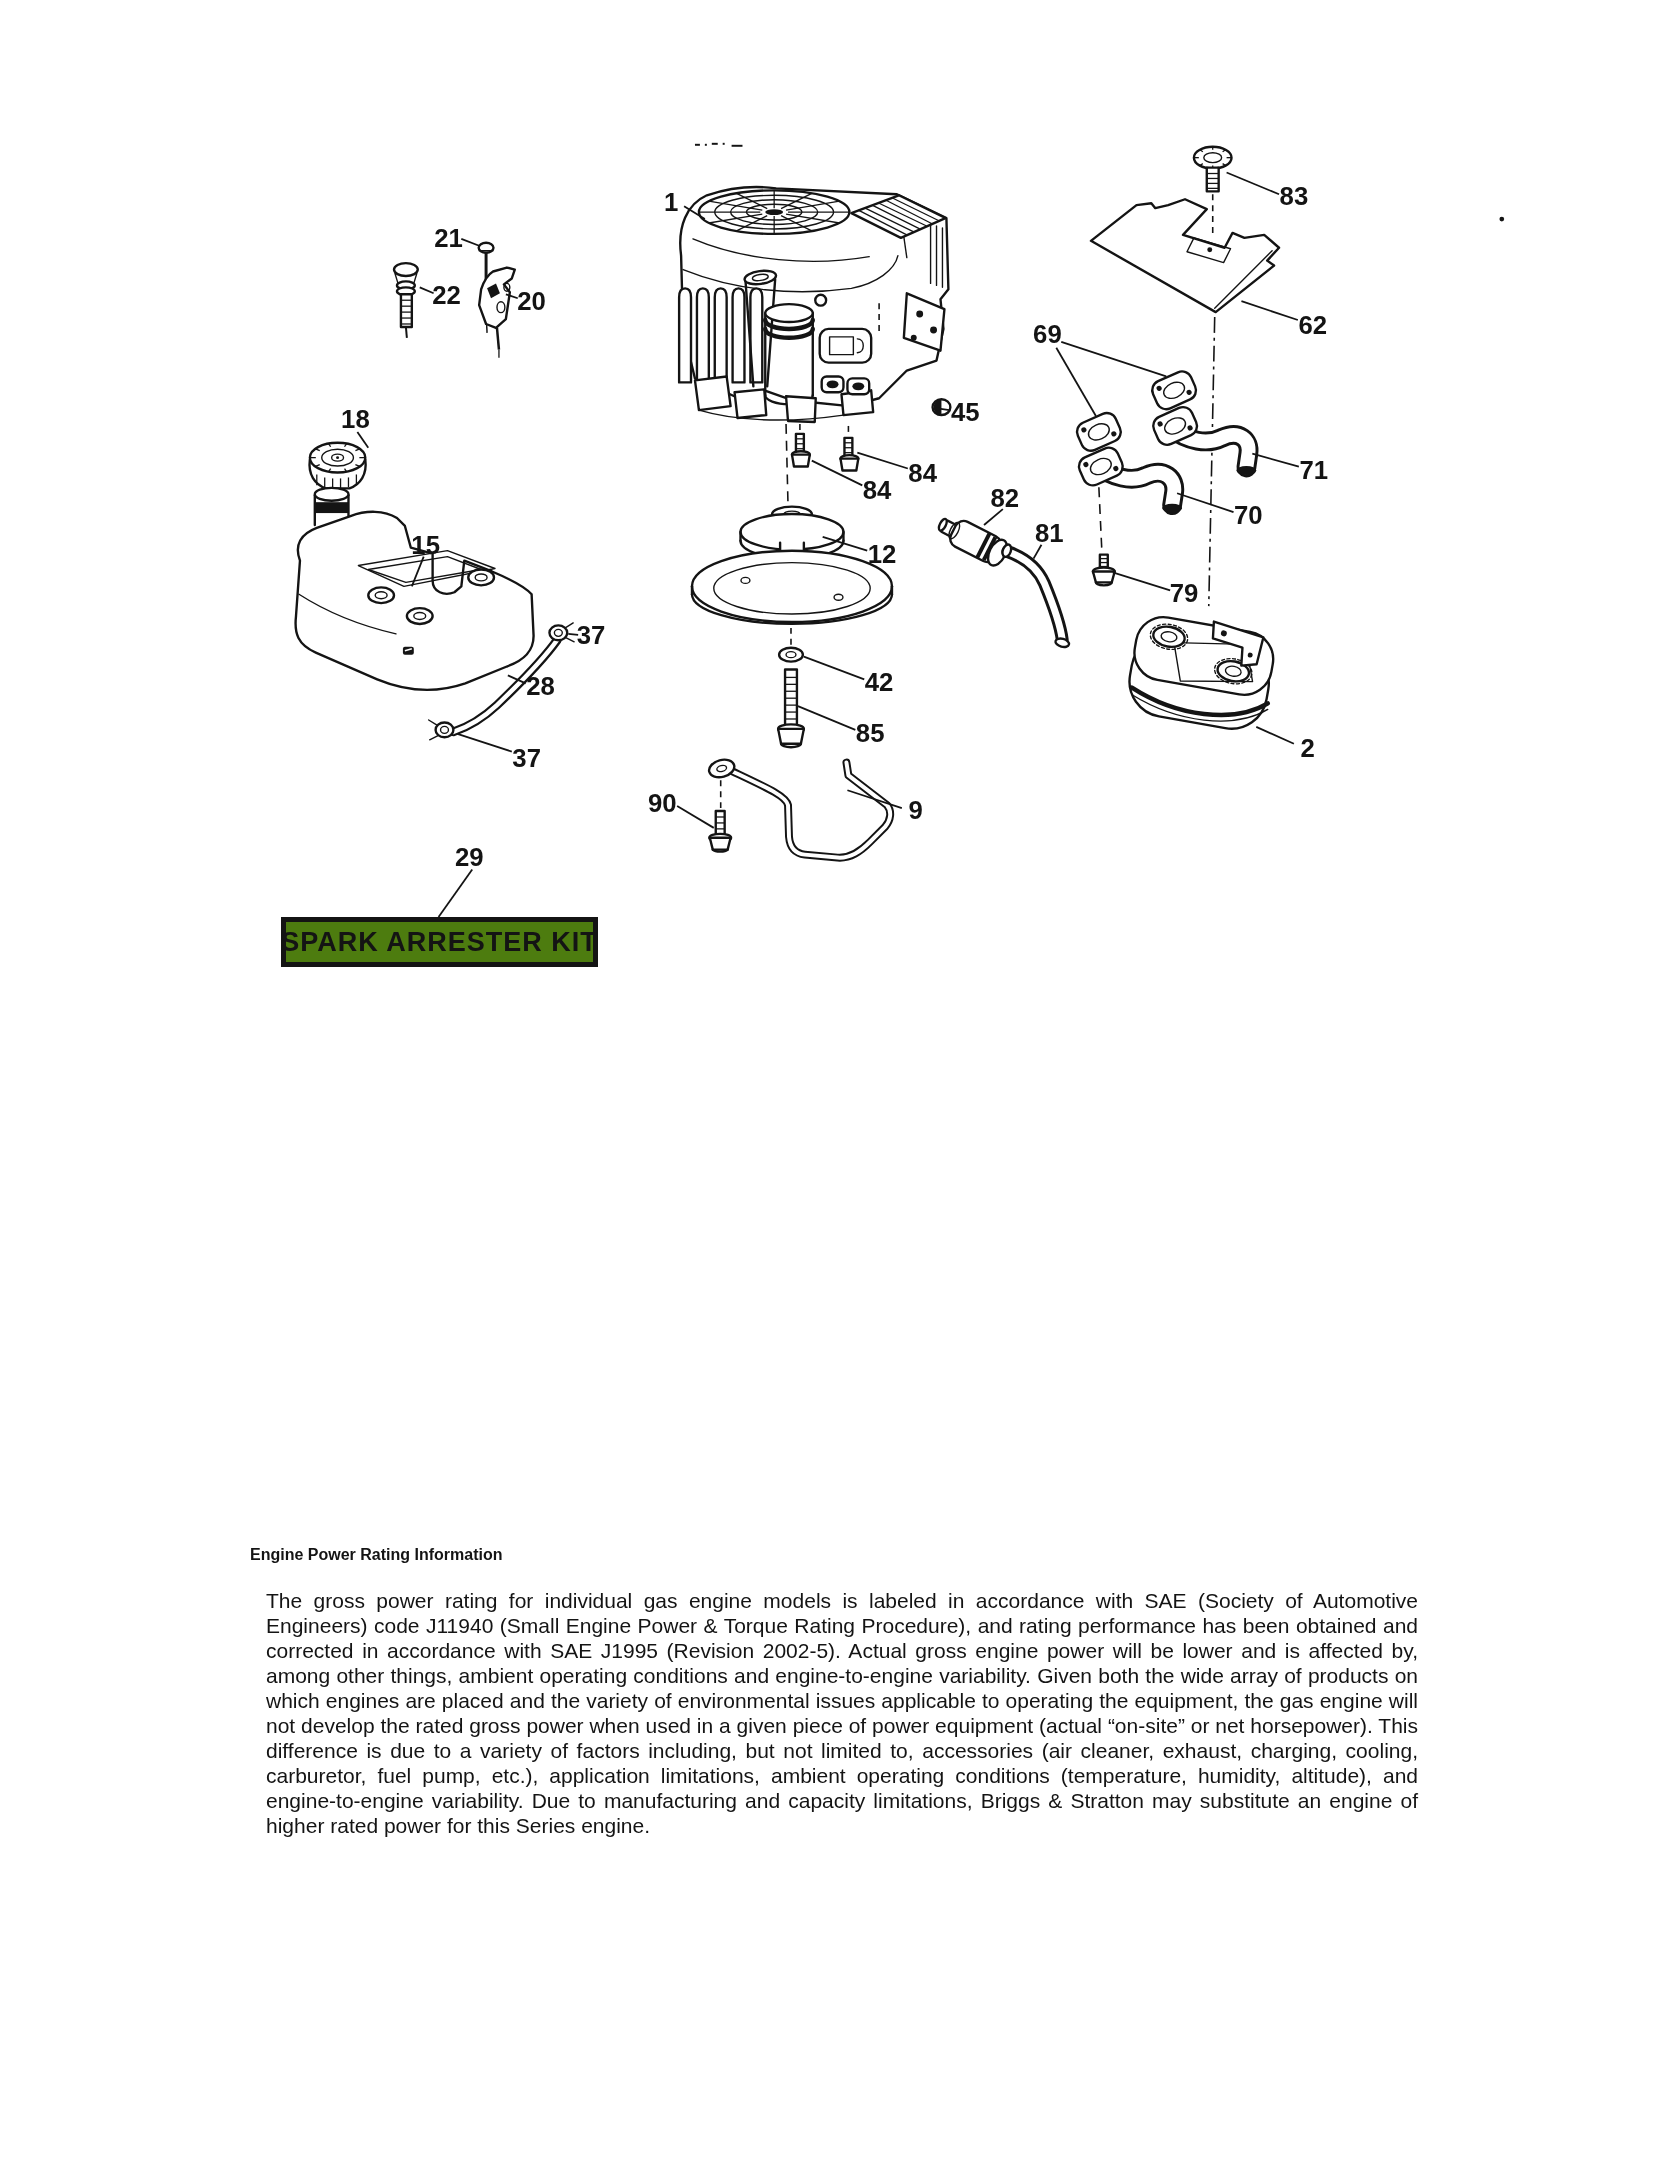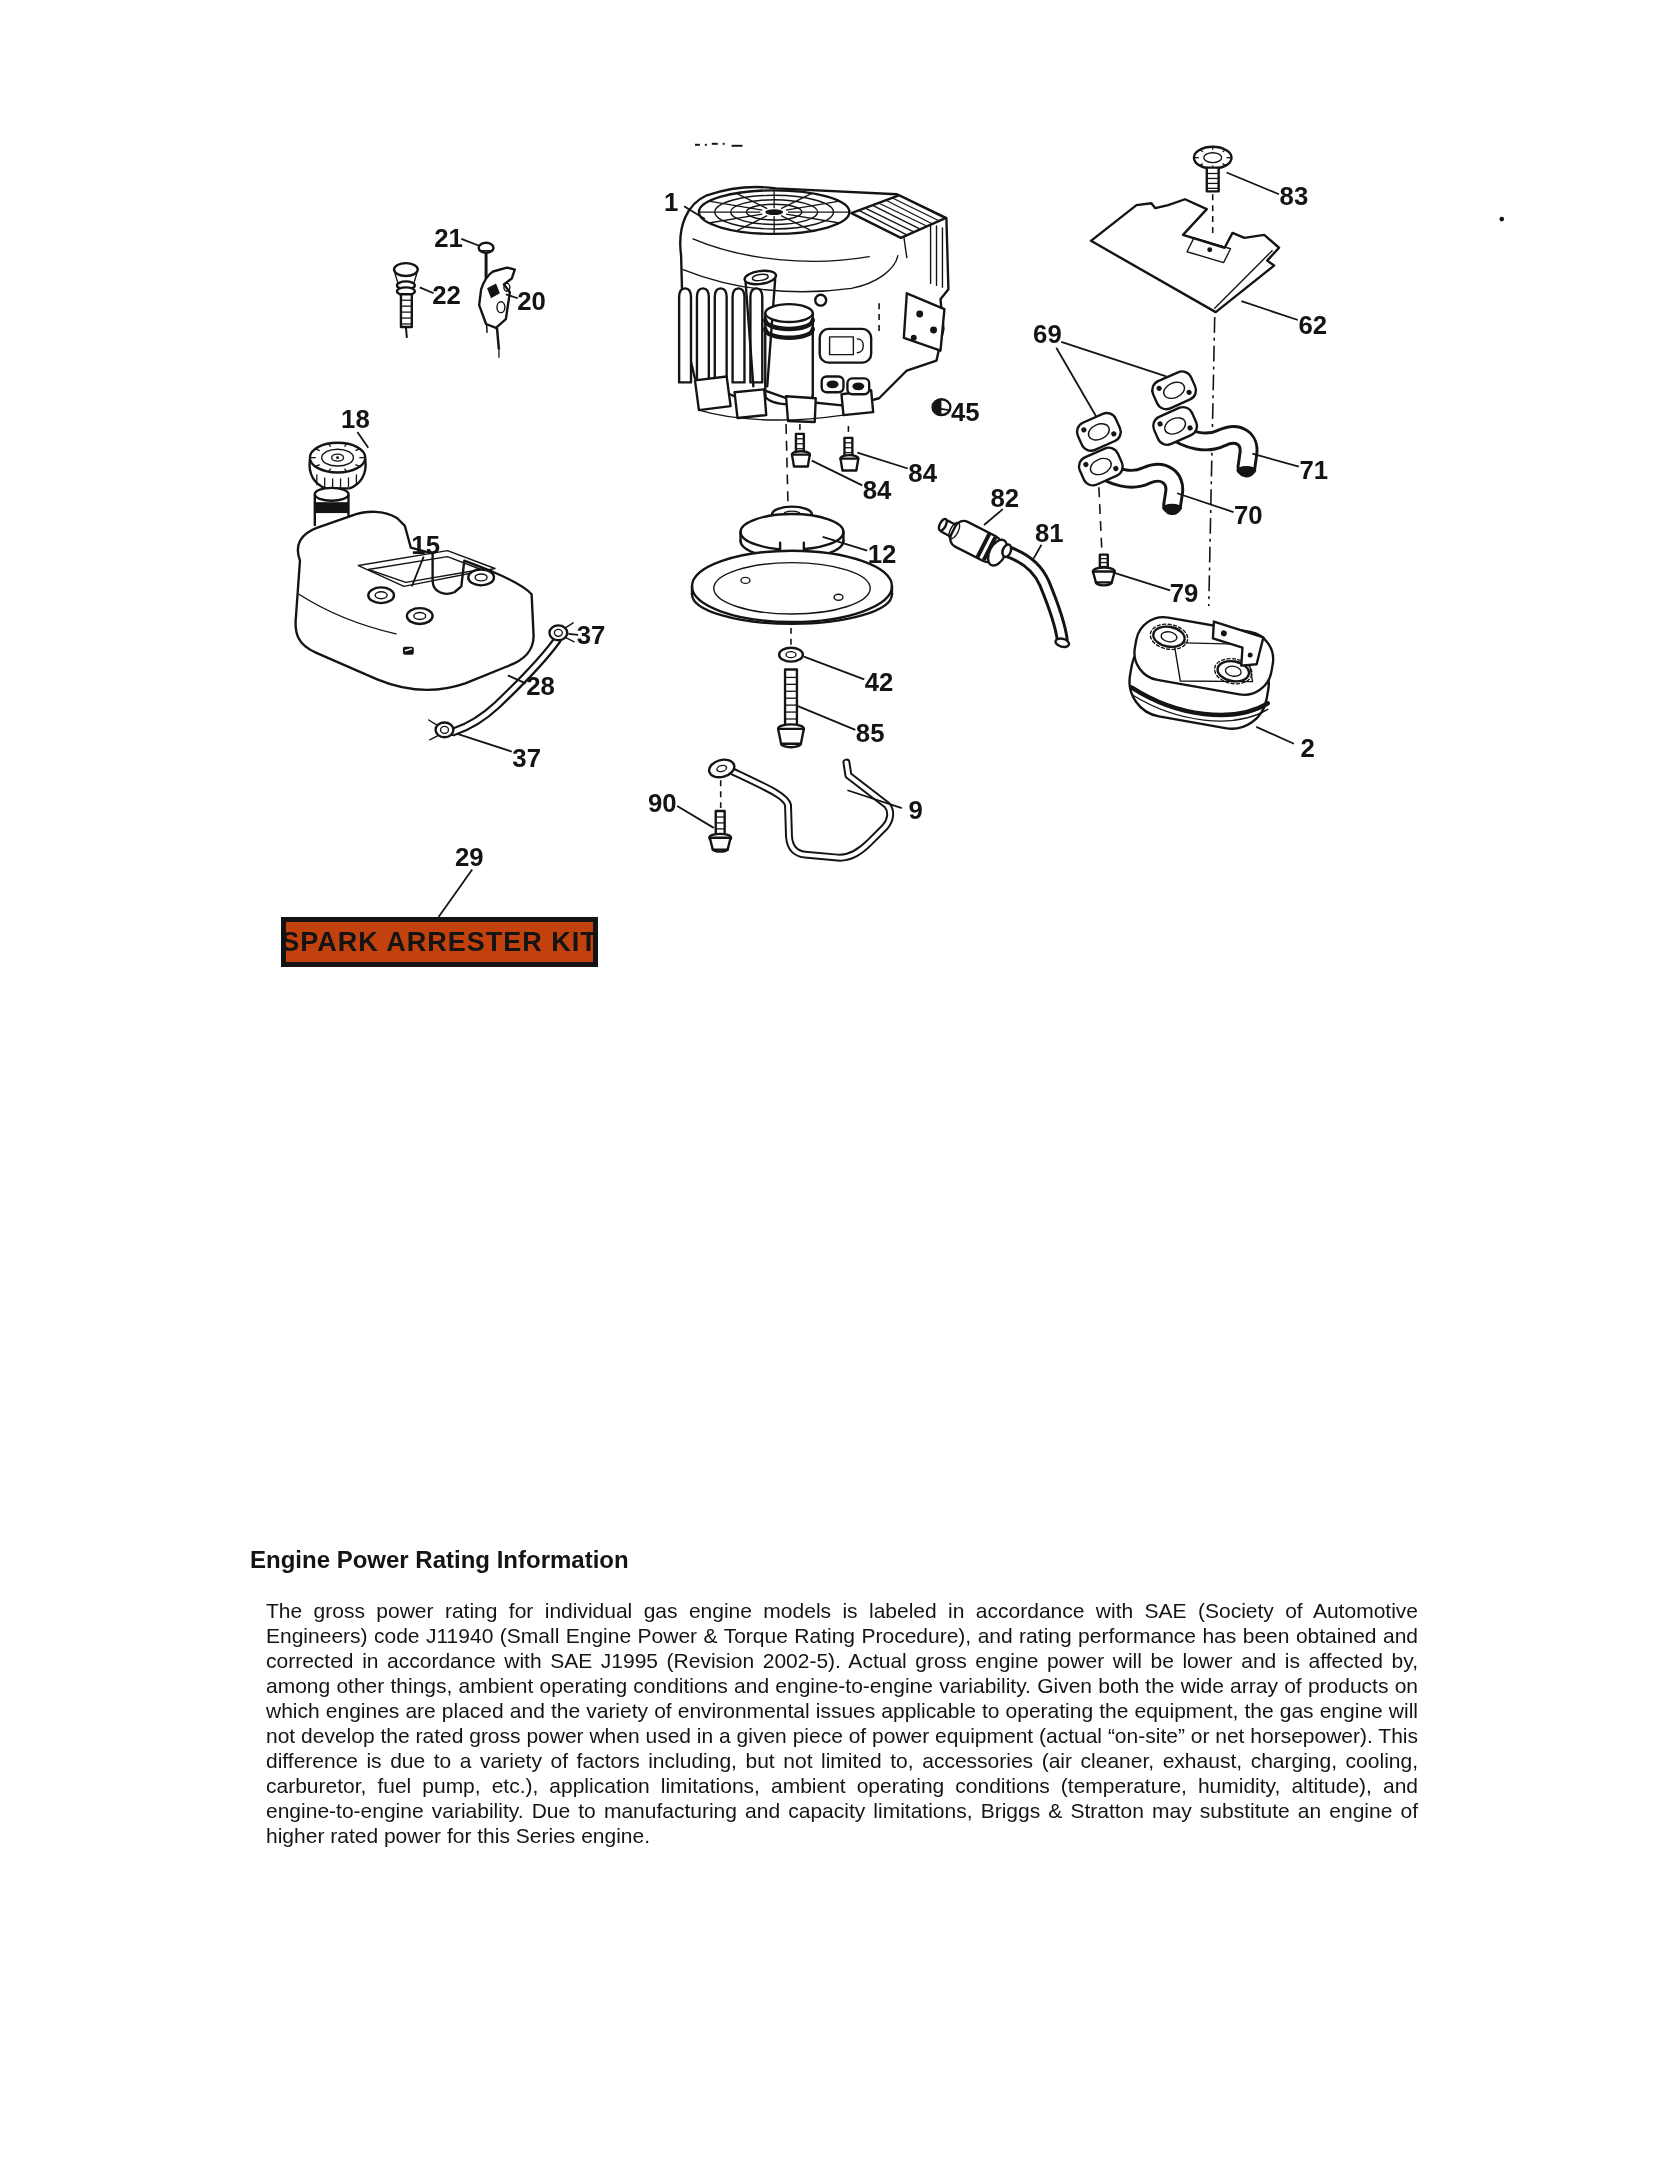--- a/index.html
+++ b/index.html
@@ -18,27 +18,27 @@
   .ddot{fill:none;stroke:#141414;stroke-width:1.6;stroke-dasharray:16 5 3 5;}
   .thr{stroke:#141414;stroke-width:1.3;}
   .leader{stroke:#141414;stroke-width:1.8;}
   .tube-o{fill:none;stroke:#141414;stroke-linecap:round;stroke-linejoin:round;}
   .tube-i{fill:none;stroke:#ffffff;stroke-linecap:round;stroke-linejoin:round;}
   .callout{font-family:"Liberation Sans",sans-serif;font-weight:bold;font-size:26px;
            fill:#141414;text-anchor:middle;dominant-baseline:central;}
 
   
   .spark-box{position:absolute;left:281px;top:917px;width:317px;height:50px;
-             box-sizing:border-box;border:5px solid #141414;background:#c2410c;
+             box-sizing:border-box;border:5px solid #141414;background:#4d7c0f;
              display:flex;align-items:center;justify-content:center;
              font-weight:bold;font-size:27px;letter-spacing:1px;white-space:nowrap;}
 
   
   .info{position:absolute;left:250px;top:1546px;width:1184px;}
-  .info h3{margin:0 0 24px 0;font-size:24px;font-weight:bold;}
+  .info h3{margin:0 0 24px 0;font-size:16px;font-weight:bold;}
   .info p{margin:16px;font-size:21px;line-height:25px;text-align:justify;}
 </style>
 </head>
 <body>
 
 <div class="page">
 
   <svg class="diagram-svg" width="1679" height="1040" viewBox="0 0 1696 1050">
 
     <g stroke="#141414" stroke-width="2">

